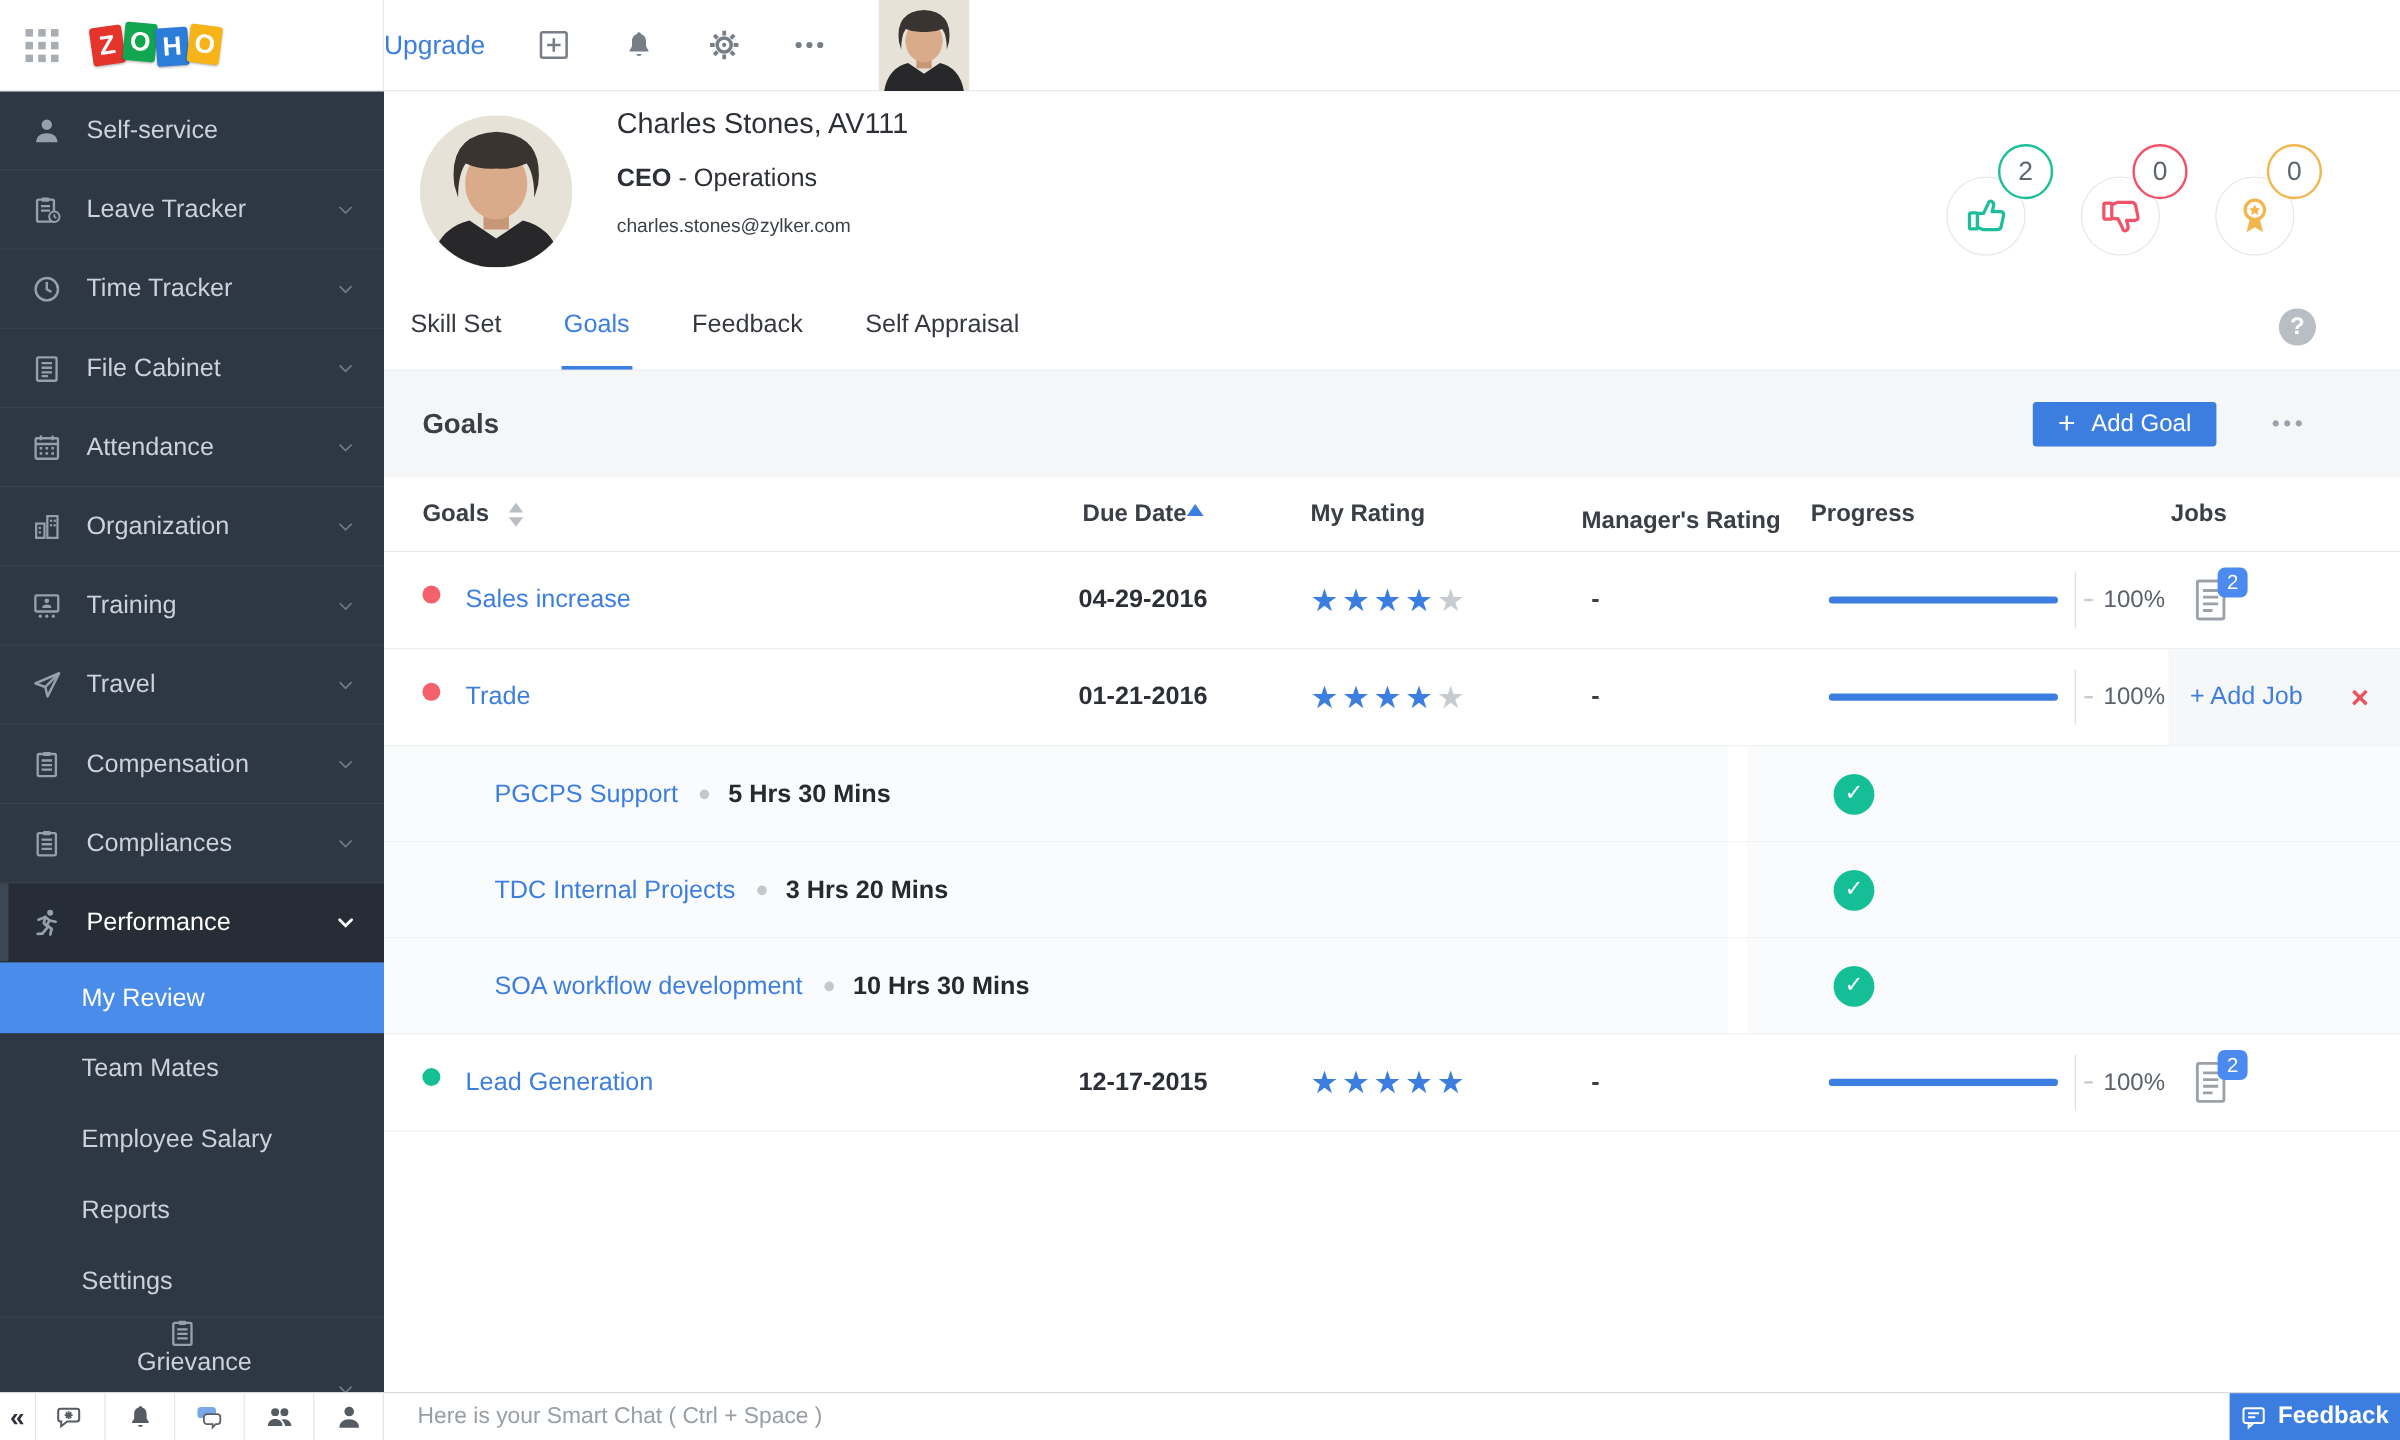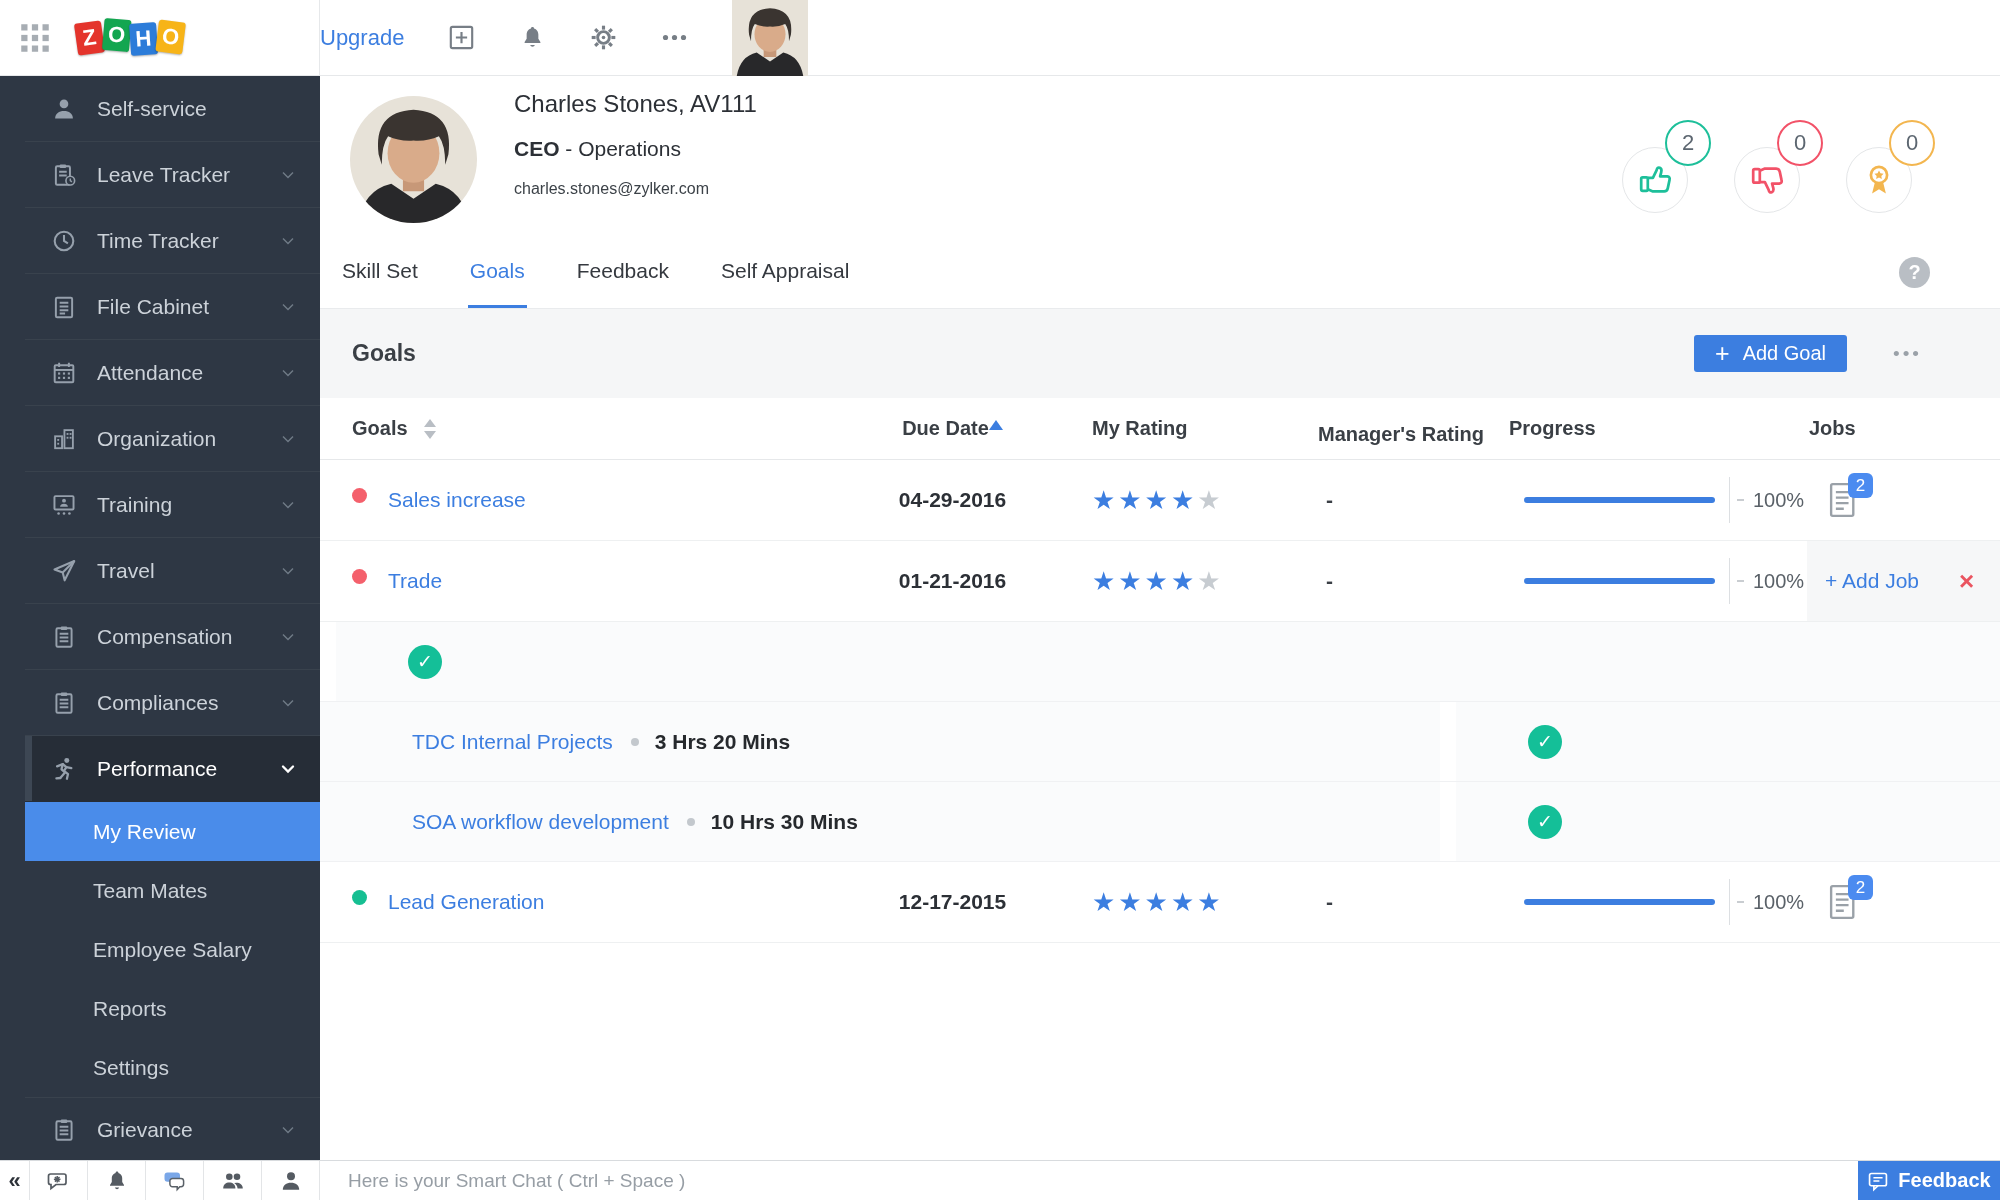--- a/index.html
+++ b/index.html
@@ -27,27 +27,27 @@
   .tb-search-ic{width:25px;height:25px;color:#8d949b;}
   .search-input{border:none;outline:none;font-size:21px;color:#333;width:420px;background:transparent;}
   .search-input::placeholder{color:#a7adb3;}
   .tb-right{display:flex;align-items:center;gap:44px;}
   .upgrade{color:#3c7ee0;font-size:22px;}
   .tb-icon{width:27px;height:27px;color:#777e86;cursor:pointer;}
   .tb-avatar{width:76px;height:76px;overflow:hidden;flex:0 0 76px;cursor:pointer;}
 
   
   .sidebar{position:absolute;top:76px;bottom:40px;left:0;width:320px;background:#2e3744;overflow:hidden;
-           font-size:21px;color:#ccd2d9;padding-left:25px;}
+           font-size:21px;color:#ccd2d9;}
   .side-item{height:66px;display:flex;align-items:center;padding:0 22px 0 26px;border-bottom:1px solid #39424d;cursor:pointer;}
   .side-item .ic{width:26px;height:26px;margin-right:20px;color:#96a0ac;flex:0 0 26px;}
   .side-item .chev{margin-left:auto;width:20px;height:20px;color:#6f7a86;}
   .side-item.active{background:#262d37;color:#fff;border-bottom:1px solid #262d37;box-shadow:inset 7px 0 0 #3d4754;}
   .side-item.active .chev{color:#fff;}
-  .side-item.bt{border-top:1px solid #39424d;}
+  .side-item.bt{border-top:1px solid #39424d;flex-direction:column;}
   .side-sub{height:59px;display:flex;align-items:center;padding-left:68px;cursor:pointer;}
   .side-sub.selected{background:#4a8cea;color:#fff;}
 
   
   .bottombar{position:absolute;left:0;right:0;bottom:0;height:40px;background:#fff;border-top:1px solid #d8dbde;
              display:flex;z-index:6;align-items:stretch;}
   .bb-cell{display:flex;align-items:center;justify-content:center;border-right:1px solid #e3e5e7;color:#4a5057;cursor:pointer;}
   .bb-c0{width:30px;font-size:22px;color:#2e3339;font-weight:bold;}
   .bb-c{width:58px;}
   .bb-ic{width:24px;height:24px;color:#555b62;}
@@ -588,20 +588,25 @@
           <span class="ptick"></span>
         <span class="ppct">100%</span>
       </div>
       <div class="cell-addjob">
         <a class="addjob">+ Add Job</a>
         <span class="xremove">×</span>
       </div>
     </div>
 
     <div class="sub-row">
+      <div class="sr-left">
+        <a class="sr-link">PGCPS Support</a>
+        <span class="sr-dot"></span>
+        <span class="sr-time">5 Hrs 30 Mins</span>
+      </div>
       <div class="sr-gutter"></div>
       <div class="sr-right">
         <span class="check">✓</span>
       </div>
     </div>
     <div class="sub-row">
       <div class="sr-left">
         <a class="sr-link">TDC Internal Projects</a>
         <span class="sr-dot"></span>
         <span class="sr-time">3 Hrs 20 Mins</span>

